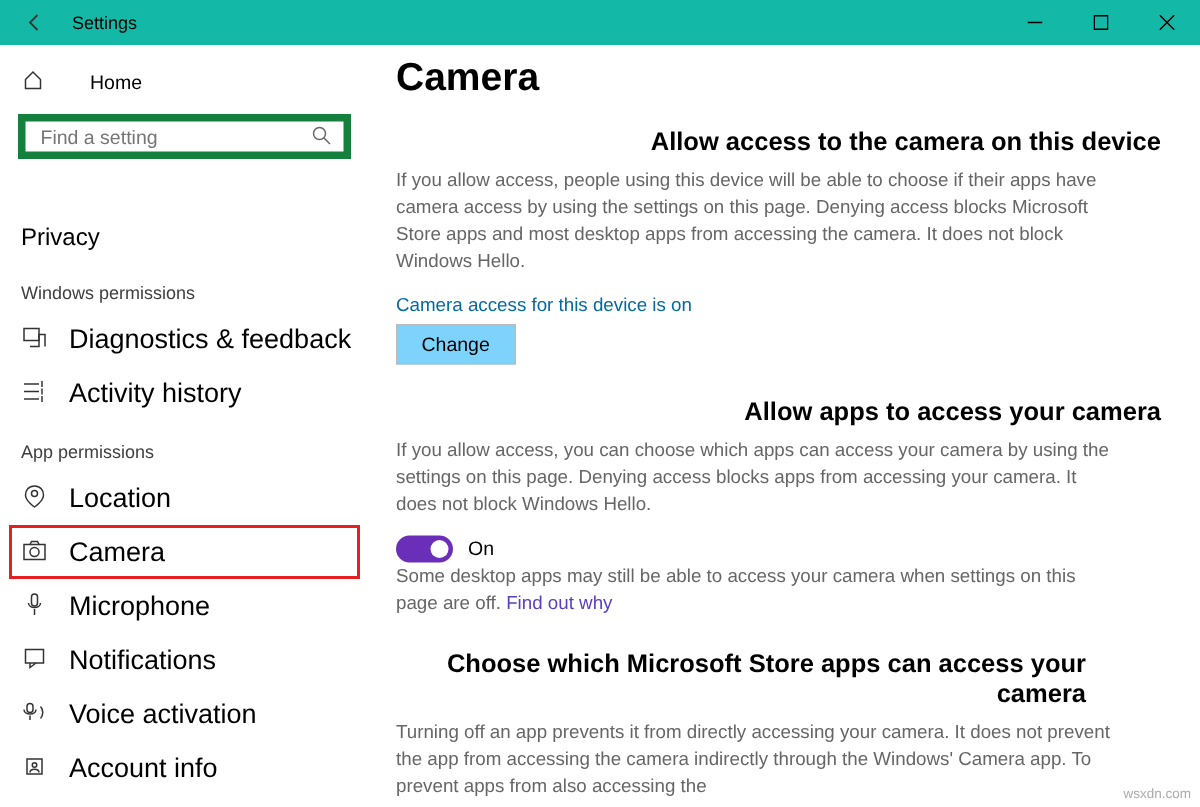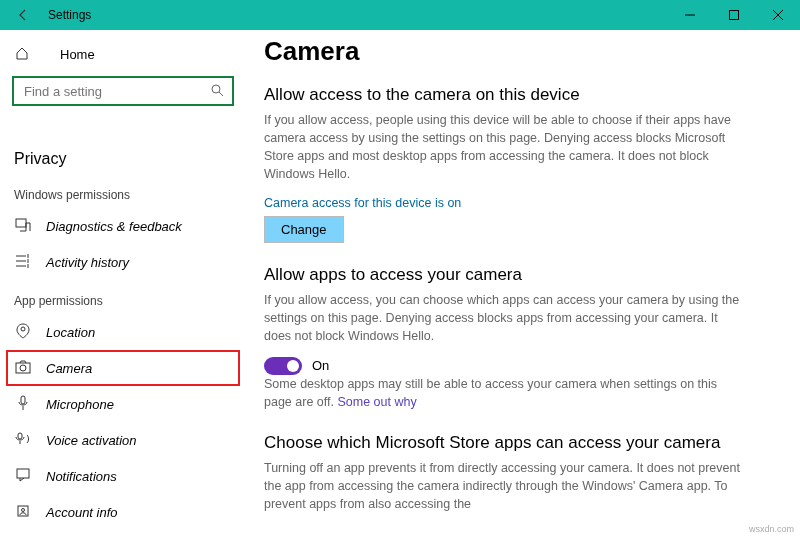--- a/index.html
+++ b/index.html
@@ -37,50 +37,50 @@
     overflow-y: auto;
   }
   .home-row {
     display:flex; align-items:center; height:32px; padding-left: 14px; gap:30px;
     font-size:13px;
   }
   .home-row .icon { width:16px; text-align:center; }
   .search {
     margin: 6px 12px 6px 12px;
     height: 30px;
-    border: 2px solid #15803d;
+    border: 5px solid #15803d;
     display:flex; align-items:center; padding:0 8px;
     background:#fff;
   }
   .search input {
     border:none; outline:none; flex:1; font-size:13px; background:transparent;
   }
   .group-label {
     color:#404040; font-size:12px; padding: 14px 14px 6px 14px;
   }
   .privacy {
     font-weight:400; font-size:16px; padding: 8px 14px 6px 14px; margin-top: 36px;
   }
   .nav-item {
     display:flex; align-items:center; height:36px; padding-left:14px; gap:14px;
-    font-size:13px; color:#000;font-style:italic;
+    font-size:18px; color:#000;
   }
   .nav-item .icon { width:18px; text-align:center; font-size:14px; color:#333; }
   .camera-highlight {
     border:2px solid #e62020;
     margin: 0 6px 0 6px;
     padding-left: 6px;
   }
   .content {
     flex:1;
     padding: 6px 26px 0 18px;
     overflow-y: auto;
   }
   .h1 { font-size:26px; font-weight:600; margin: 0 0 18px 0; }
-  .h2 { font-size:17px; font-weight:400; margin: 0 0 6px 0; }
+  .h2 { font-size:17px; font-weight:700; margin: 0 0 6px 0; text-align: right; }
   .para { font-size:12.5px; color:#666; line-height:1.45; max-width: 480px; margin-bottom:12px; }
   .status-line { font-size:12.5px; color:#0369a1; margin: 10px 0 6px 0; }
   .btn {
     background:#7dd3fc; border:1px solid #bbb; padding: 5px 16px; font-size:13px;
     display:inline-block; cursor:pointer;
   }
   .section-gap { height: 22px; }
   .toggle-row { display:flex; align-items:center; gap:10px; margin:10px 0 0 0; }
   .toggle {
     width:38px; height:18px; border-radius:10px; background:#6a2eb8; position:relative;
@@ -202,43 +202,43 @@
             <rect x="4" y="1" width="4" height="8" rx="2" stroke="#333" fill="none"></rect>
             <path d="M2 7 C2 11 10 11 10 7" stroke="#333" fill="none"></path>
             <line x1="6" y1="11" x2="6" y2="15" stroke="#333"></line>
           </svg>
       </span>
       <span>Microphone</span>
     </div>
 
     <div class="nav-item">
       <span class="icon">
+        <svg width="14" height="14" viewBox="0 0 14 14">
+            <rect x="1" y="1" width="12" height="9" stroke="#333" fill="none"></rect>
+            <path d="M4 10 L4 13 L8 10" stroke="#333" fill="none"></path>
+          </svg>
+      </span>
+      <span>Notifications</span>
+    </div>
+
+    <div class="nav-item">
+      <span class="icon">
         <svg width="16" height="14" viewBox="0 0 16 14">
             <rect x="3" y="1" width="4" height="6" rx="2" stroke="#333" fill="none"></rect>
             <path d="M1 5 C1 9 9 9 9 5" stroke="#333" fill="none"></path>
             <line x1="5" y1="9" x2="5" y2="12" stroke="#333"></line>
             <path d="M12 3 C14 5 14 9 12 11" stroke="#333" fill="none"></path>
           </svg>
       </span>
       <span>Voice activation</span>
     </div>
 
     <div class="nav-item">
       <span class="icon">
         <svg width="14" height="14" viewBox="0 0 14 14">
-            <rect x="1" y="1" width="12" height="9" stroke="#333" fill="none"></rect>
-            <path d="M4 10 L4 13 L8 10" stroke="#333" fill="none"></path>
-          </svg>
-      </span>
-      <span>Notifications</span>
-    </div>
-
-    <div class="nav-item">
-      <span class="icon">
-        <svg width="14" height="14" viewBox="0 0 14 14">
             <rect x="2" y="2" width="10" height="10" stroke="#333" fill="none"></rect>
             <circle cx="7" cy="6" r="1.5" stroke="#333" fill="none"></circle>
             <path d="M4 11 C4 8 10 8 10 11" stroke="#333" fill="none"></path>
           </svg>
       </span>
       <span>Account info</span>
     </div>
 
   </div>
 
@@ -256,21 +256,21 @@
     <div class="para">If you allow access, you can choose which apps can access your camera by using the settings on this page. Denying access blocks apps from accessing your camera. It does not block Windows Hello.</div>
 
     <div class="toggle-row">
       <div class="toggle">
         <div class="knob"></div>
       </div>
       <span>On</span>
     </div>
 
     <div class="para">
-      <span>Some desktop apps may still be able to access your camera when settings on this page are off. </span><span class="link">Some out why</span>
+      <span>Some desktop apps may still be able to access your camera when settings on this page are off. </span><span class="link">Find out why</span>
     </div>
 
     <div class="section-gap" style="height:10px"></div>
 
     <div class="h2" style="max-width:460px">Choose which Microsoft Store apps can access your camera</div>
     <div class="para">Turning off an app prevents it from directly accessing your camera. It does not prevent the app from accessing the camera indirectly through the Windows' Camera app. To prevent apps from also accessing the</div>
   </div>
 </div>
 
 <div class="watermark">wsxdn.com</div>

